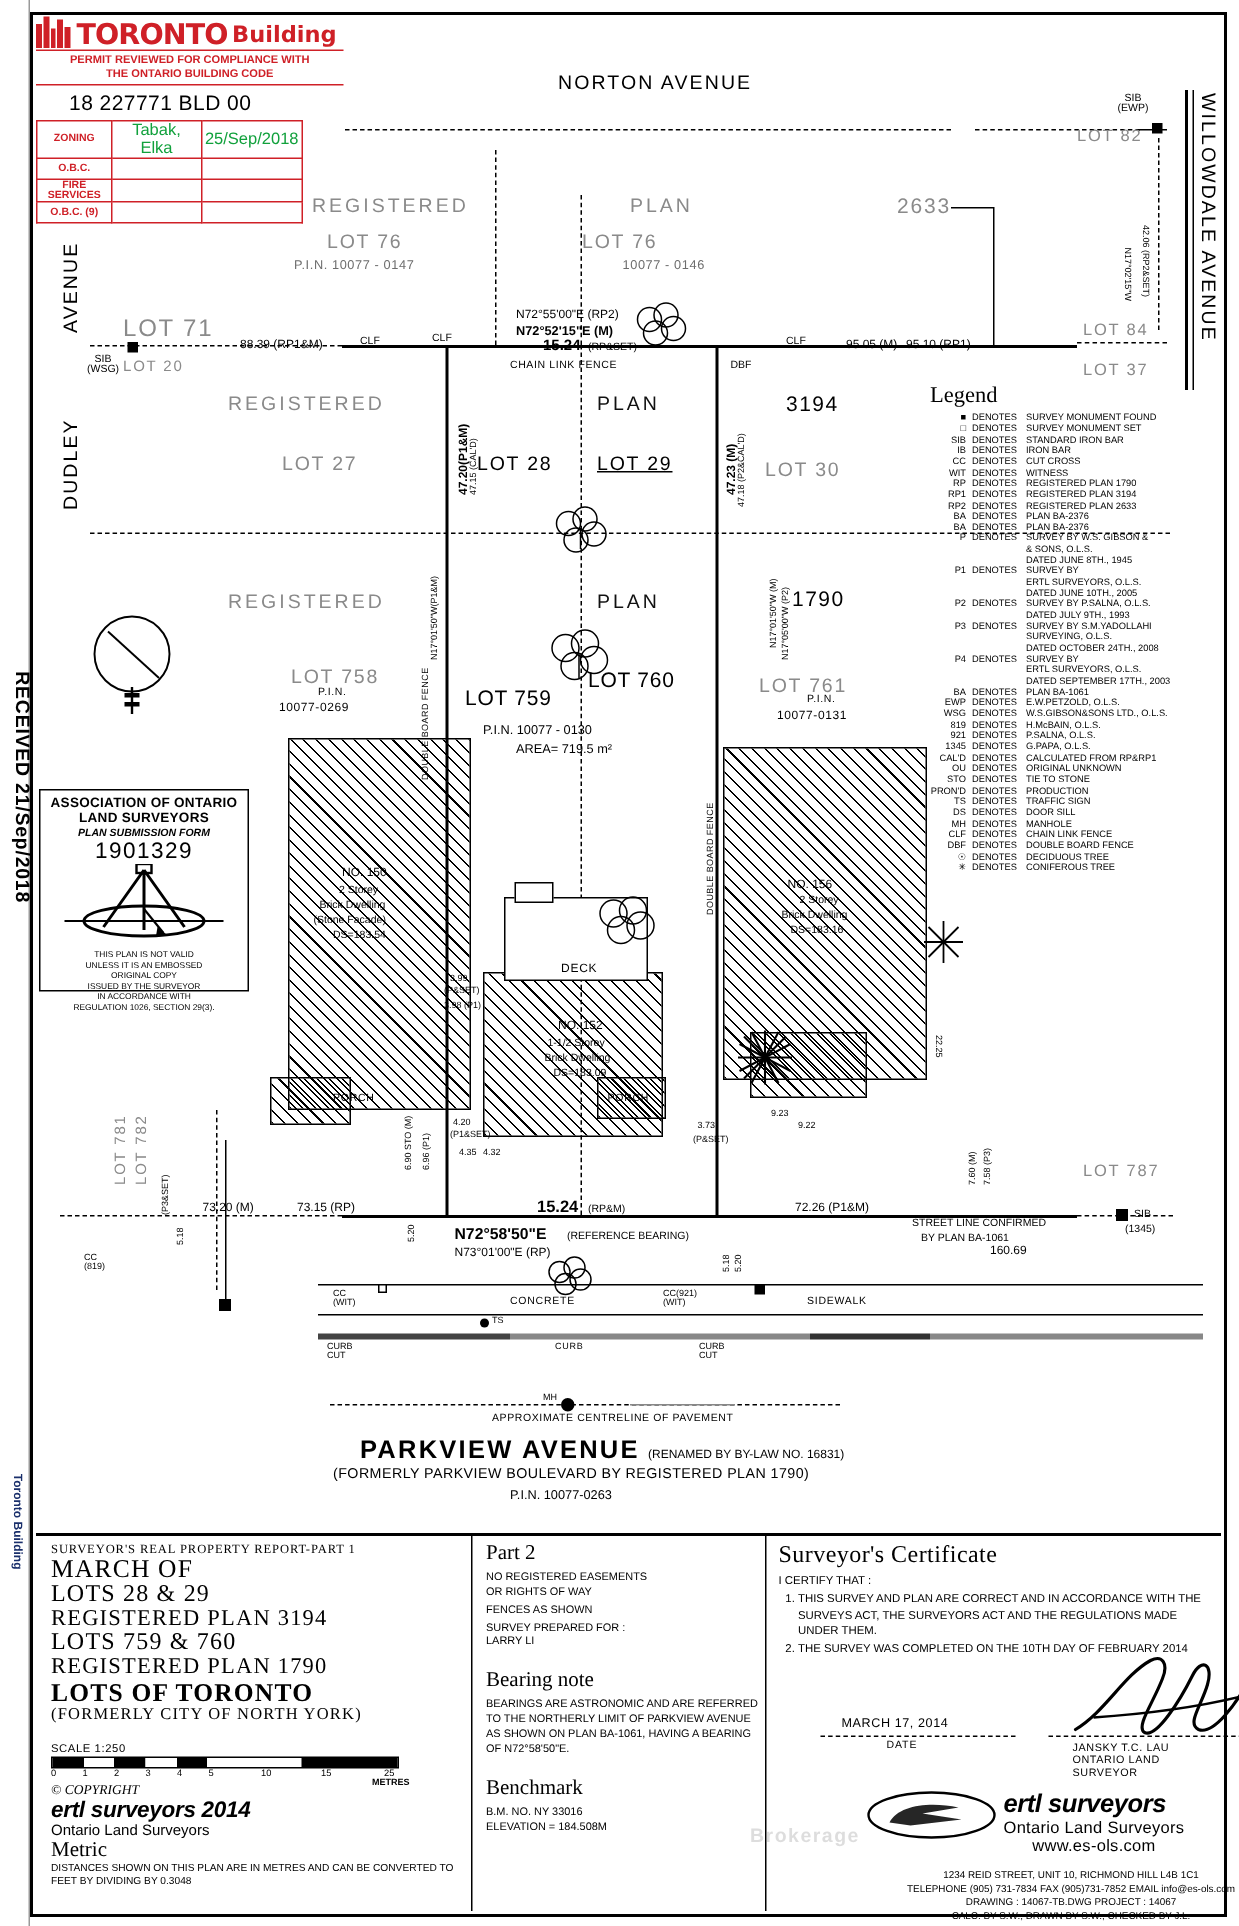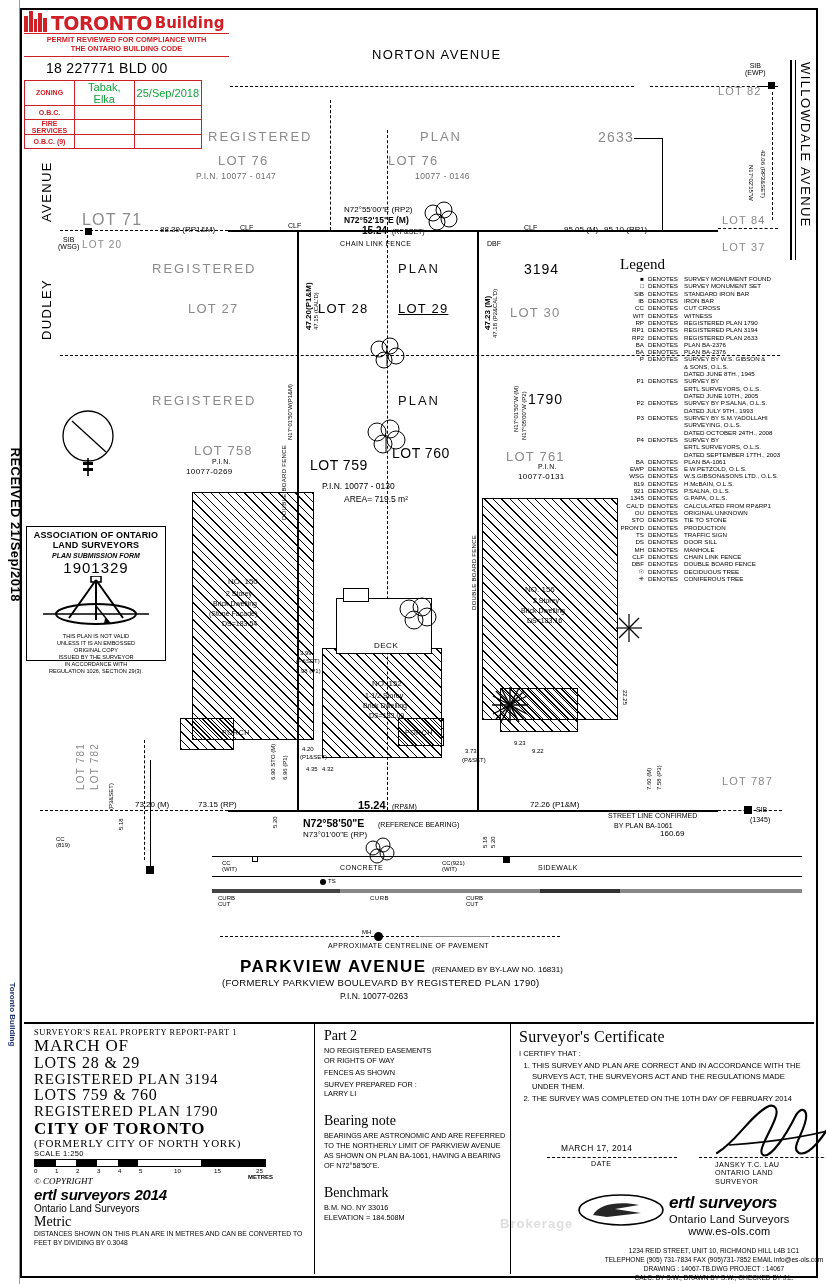--- a/index.html
+++ b/index.html
@@ -101,21 +101,21 @@
   .col-div { position:absolute; top:0; bottom:0; width:1px; background:#000; }
 
   .tb-l { left:10px; width:282px; padding-top:4px; }
   .tb-l .hdr { font-size:8.4px; letter-spacing:.6px; font-family:"Liberation Serif",serif; }
   .tb-l .big { font-family:"Liberation Serif", serif; letter-spacing:.8px; line-height:1.05; }
   .s1 { font-size:17px; }
   .s2 { font-size:16px; }
   .s3 { font-size:15px; }
   .s4 { font-size:17px; font-weight:bold; }
   .s5 { font-size:11px; }
-  .scalebar-lbl { font-size:7.5px; letter-spacing:.4px; margin-top:0; }
+  .scalebar-lbl { font-size:7.5px; letter-spacing:.4px; margin-top:12px; }
   .scalebar { position:relative; width:232px; height:8px; border:1px solid #000; margin-top:1px; display:flex; }
   .scalebar div { height:100%; }
   .scale-nums { position:relative; width:240px; height:9px; font-size:6.2px; }
   .scale-nums span { position:absolute; top:0; }
   .cpy { font-size:9px; font-style:italic; margin-top:2px; font-family:"Liberation Serif",serif;}
   .ertl { font-size:15px; font-style:italic; font-weight:bold; letter-spacing:-.2px; }
   .ols { font-size:10px; }
   .metric { font-size:14px; font-family:"Liberation Serif",serif; }
   .metric-note { font-size:6.8px; line-height:1.3; }
 
@@ -716,21 +716,21 @@
     <div class="col-div" style="left:290px;"></div>
     <div class="col-div" style="left:486px;"></div>
 
     <div class="tb-col tb-l">
       <div class="hdr">SURVEYOR'S REAL PROPERTY REPORT-PART 1</div>
       <div class="big s1">MARCH OF</div>
       <div class="big s2">LOTS  28  &amp;  29</div>
       <div class="big s3">REGISTERED  PLAN  3194</div>
       <div class="big s2">LOTS  759  &amp;  760</div>
       <div class="big s3">REGISTERED  PLAN  1790</div>
-      <div class="big s4">CITY  OF  TORONTO</div>
+      <div class="big s4">LOTS  OF  TORONTO</div>
       <div class="big s5">(FORMERLY CITY OF NORTH YORK)</div>
       <div class="scalebar-lbl">SCALE  1:250</div>
       <div class="scalebar">
         <div style="width:9%;background:#000"></div>
           <div style="width:9%;background:#fff"></div>
         <div style="width:9%;background:#000"></div>
           <div style="width:9%;background:#fff"></div>
         <div style="width:9%;background:#000"></div>
         <div style="width:27%;background:#fff"></div>
           <div style="width:28%;background:#000"></div>

